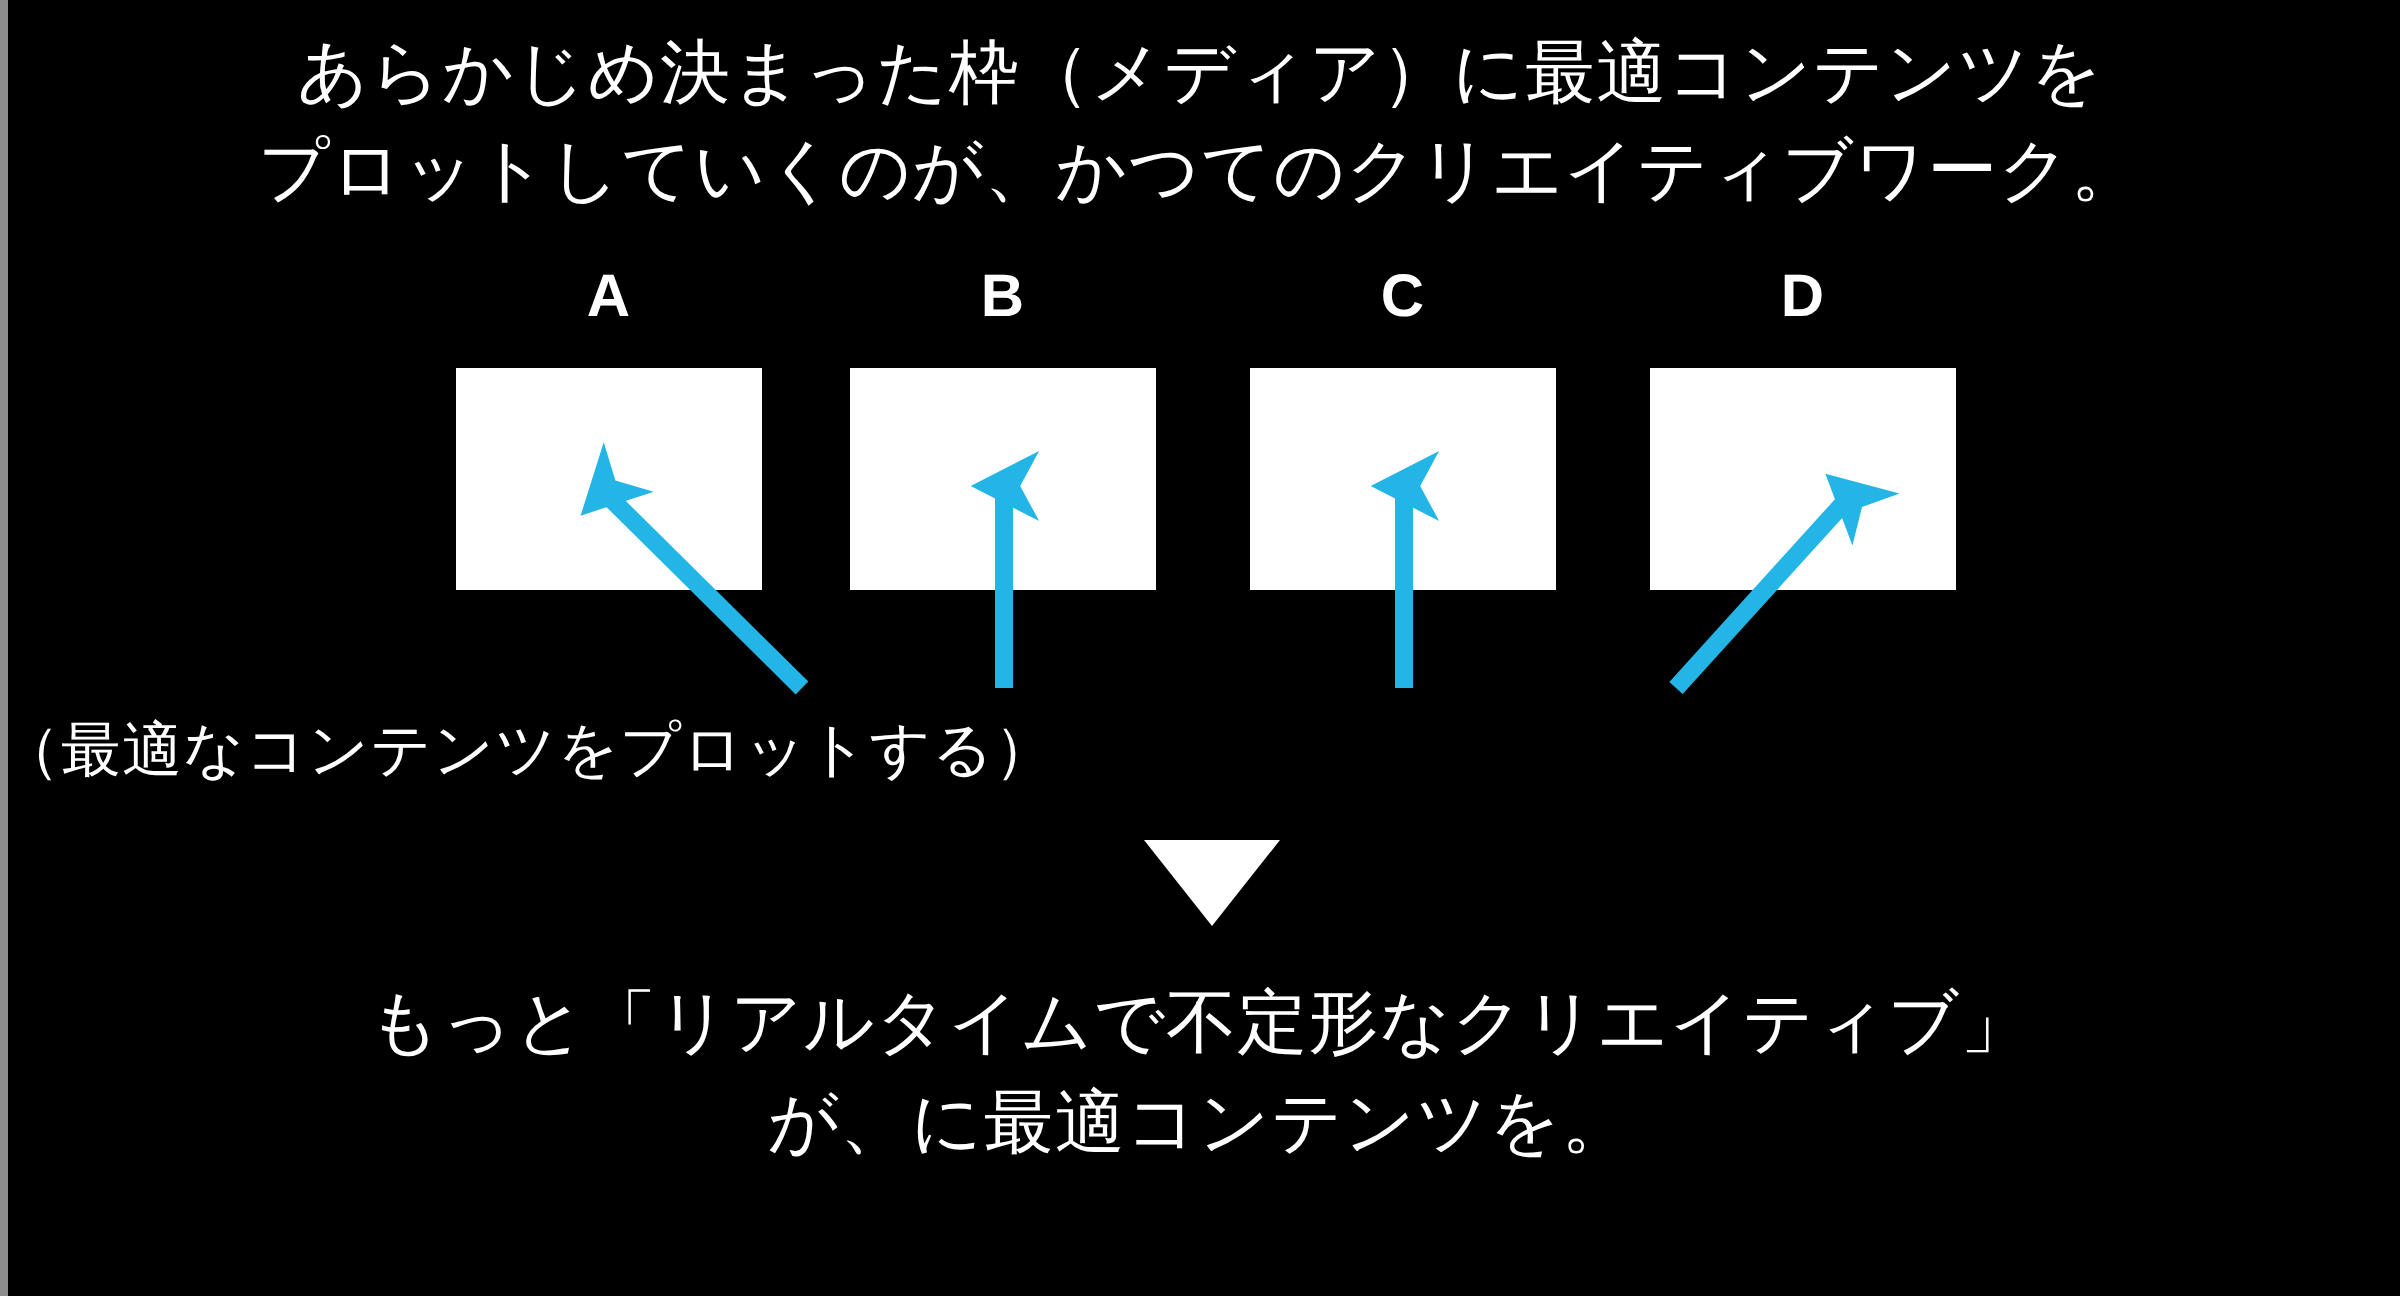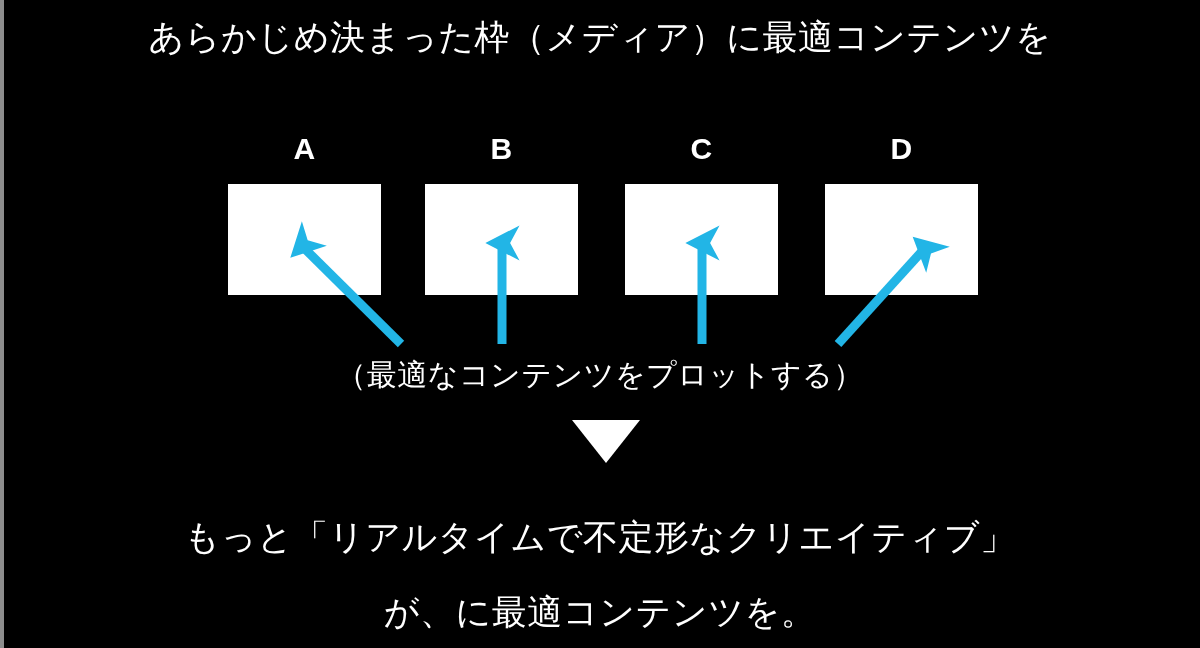--- a/index.html
+++ b/index.html
@@ -71,21 +71,20 @@
     height: 648px;
     pointer-events: none;
   }
 
   
   .caption {
     position: absolute;
     left: 0;
     top: 355px;
     width: 1200px;
-    text-align: center;
     font-size: 30px;
     letter-spacing: 0.5px;
     color: #ffffff;
   }
 
   
   .down-triangle {
     position: absolute;
     left: 572px;
     top: 420px;
@@ -101,32 +100,33 @@
     position: absolute;
     left: 0;
     top: 487px;
     width: 1200px;
     text-align: center;
     font-size: 35px;
     line-height: 1.42;
     letter-spacing: 0.5px;
     color: #ffffff;
   }
-  .conclusion .ln { display: block; white-space: nowrap; margin-top: 25px; }
+  .conclusion .ln { display: block; white-space: nowrap; }
 </style>
 </head>
 <body>
 
 <div id="slide">
 
   <div class="gutter left"></div>
   <div class="gutter right"></div>
 
   <div class="headline">
     <span class="ln">あらかじめ決まった枠（メディア）に最適コンテンツを</span>
+    <span class="ln">プロットしていくのが、かつてのクリエイティブワーク。</span>
   </div>
 
   <div class="frame-label" style="left:228px;">A</div>
   <div class="frame-label" style="left:425px;">B</div>
   <div class="frame-label" style="left:625px;">C</div>
   <div class="frame-label" style="left:825px;">D</div>
 
   <div class="frame-box" style="left:228px;"></div>
   <div class="frame-box" style="left:425px;"></div>
   <div class="frame-box" style="left:625px;"></div>

